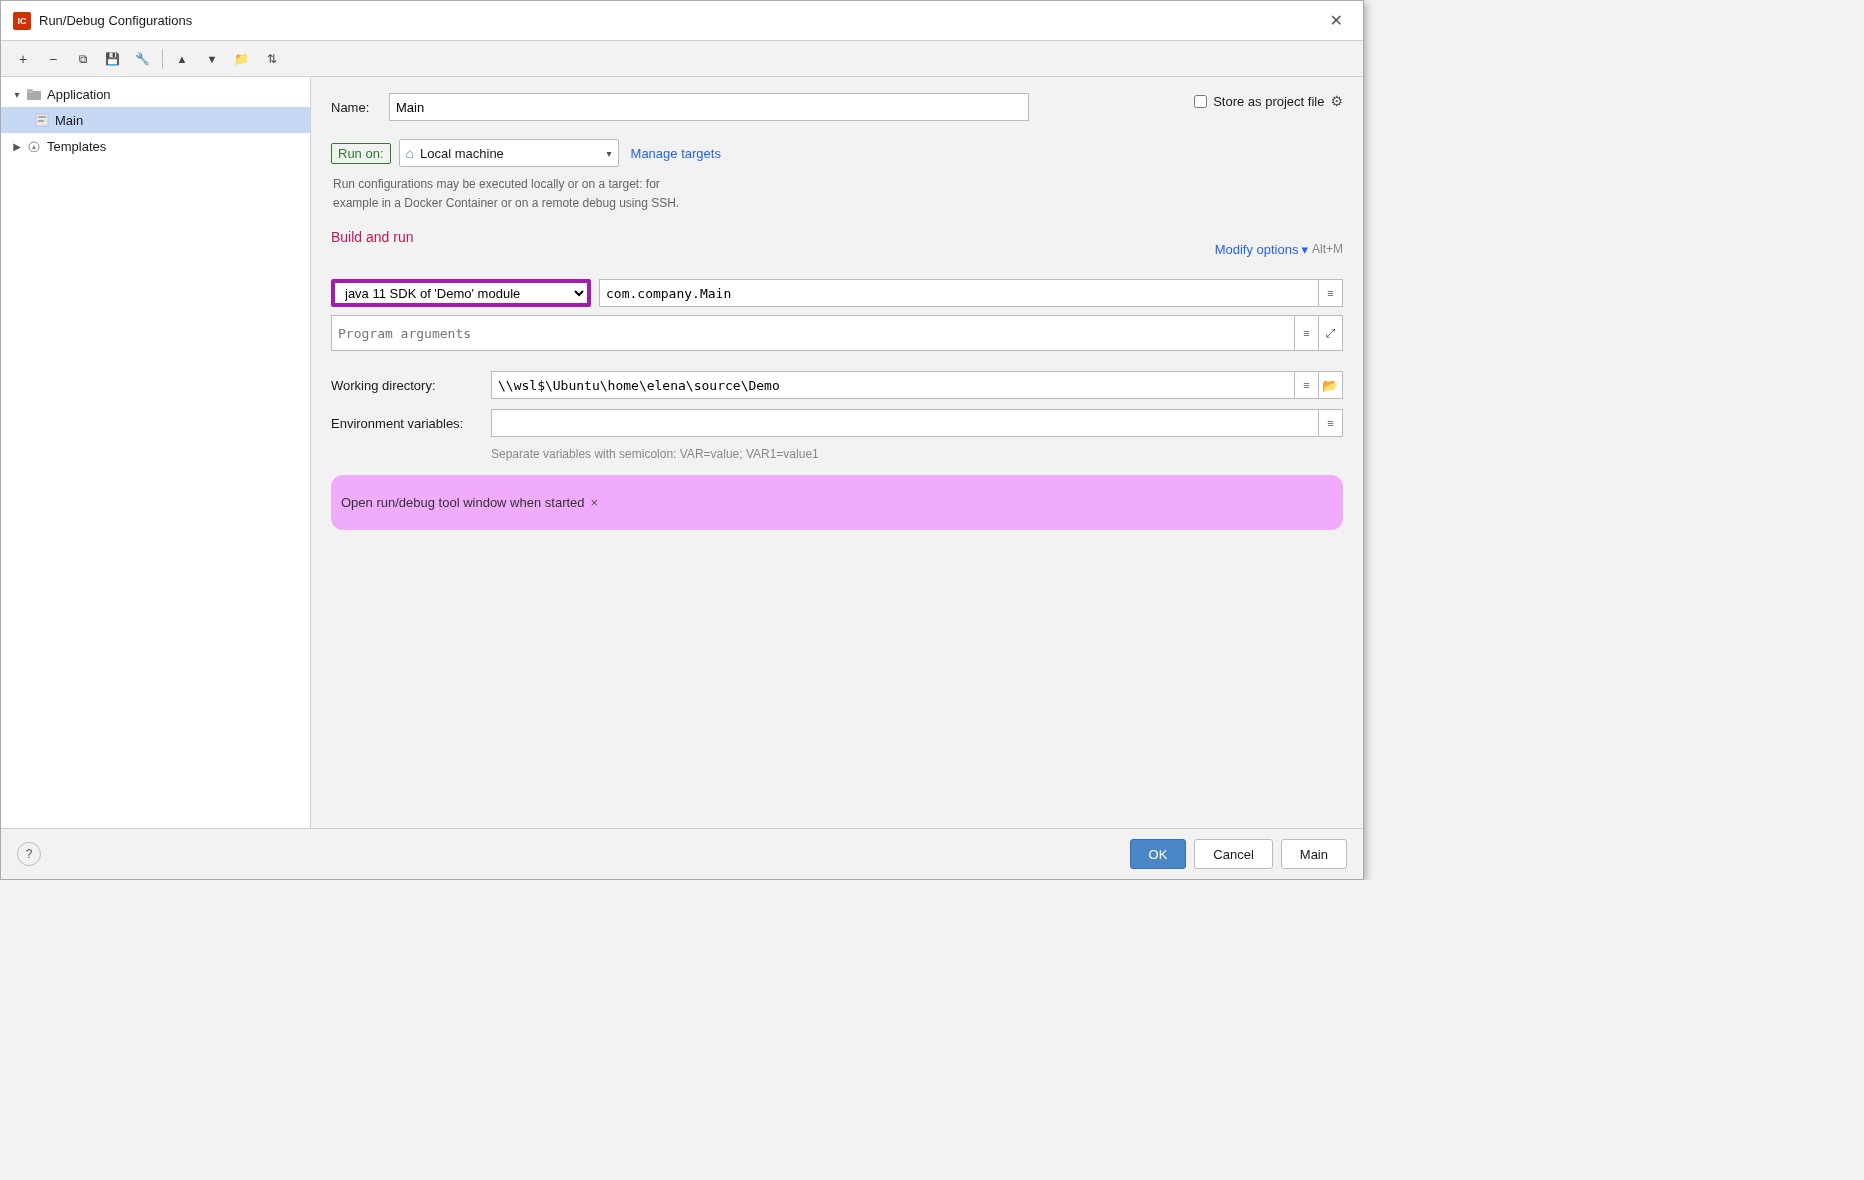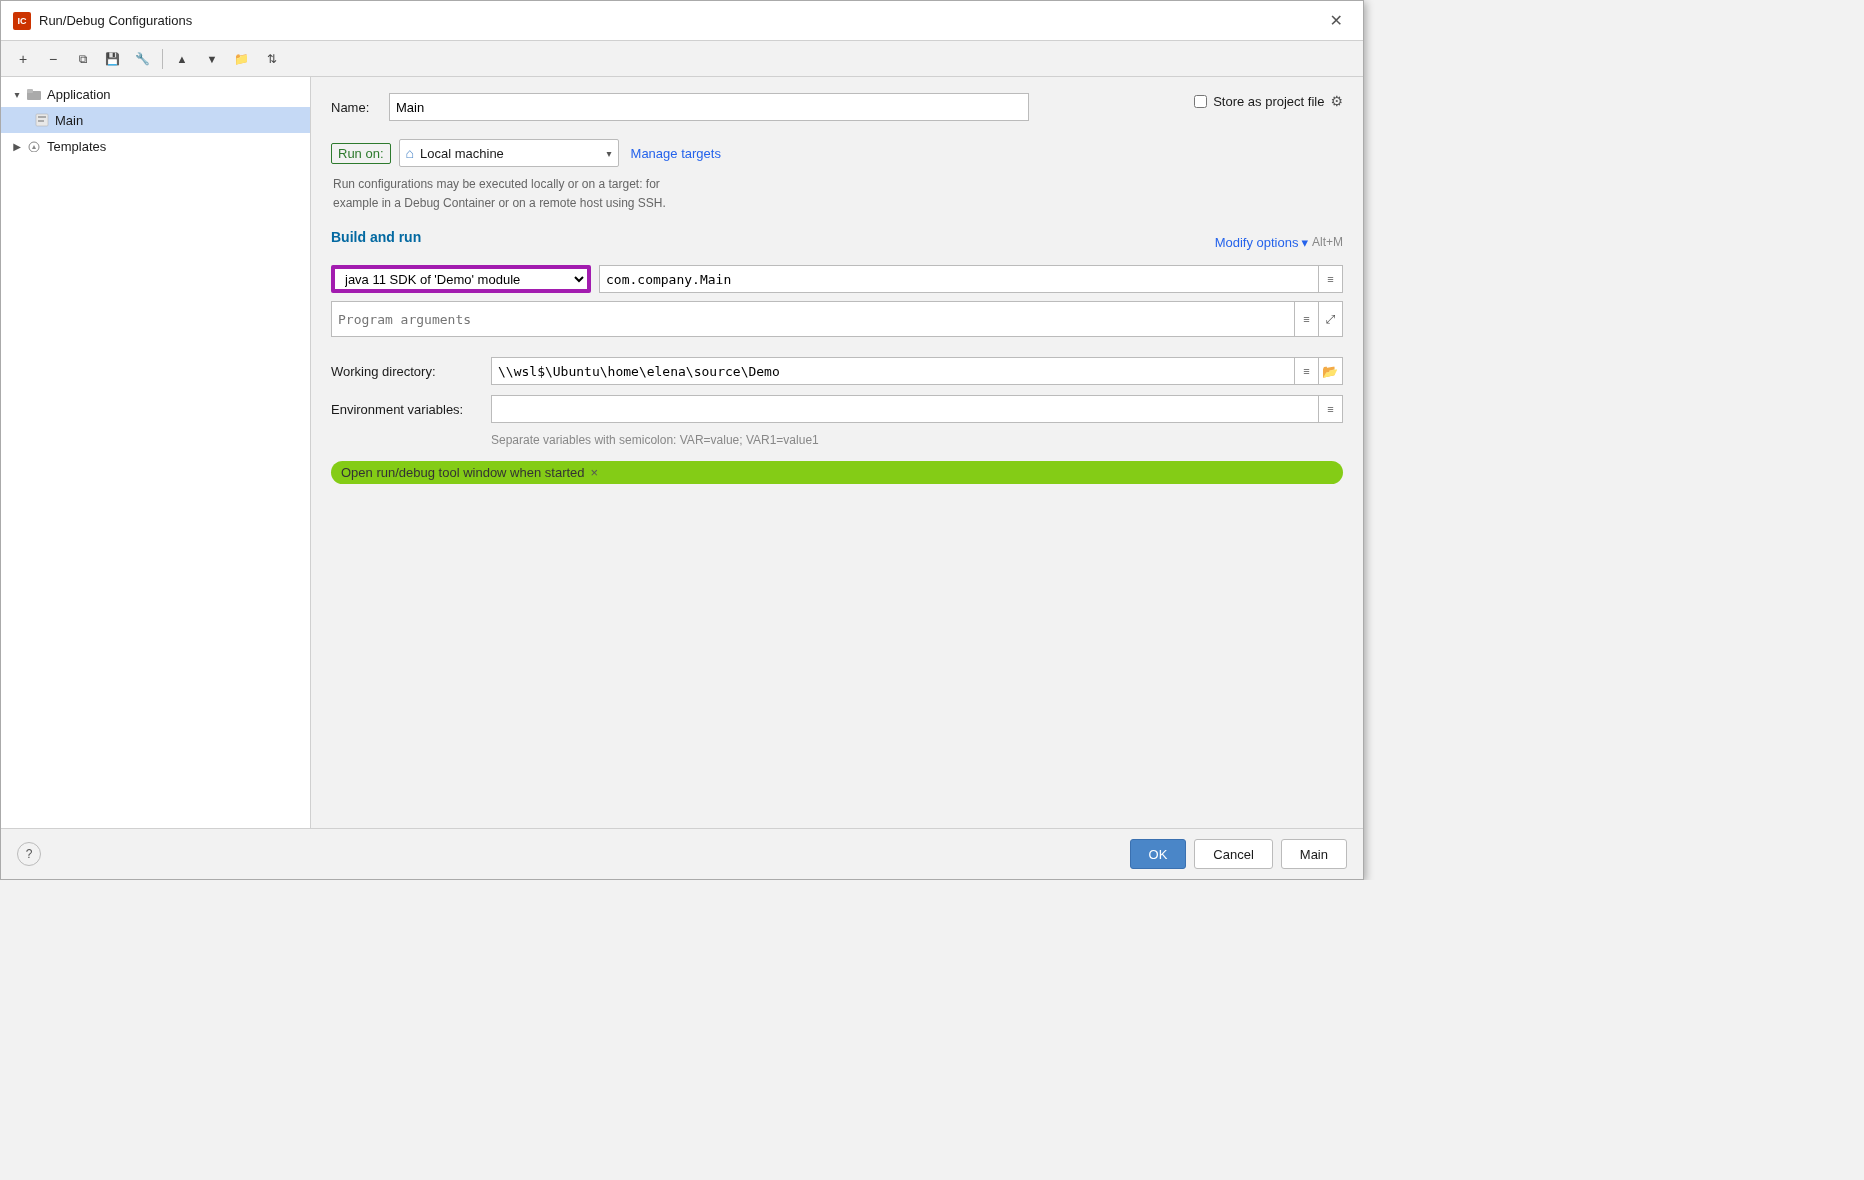--- a/index.html
+++ b/index.html
@@ -230,23 +230,23 @@
       font-size: 12px;
       color: #666;
       margin-left: 0;
       margin-bottom: 16px;
       padding-left: 2px;
       line-height: 1.6;
     }
 
     .section-header {
       font-size: 14px;
-      font-weight: bold;
-      color: #0369a1;
-      margin-bottom: 10px;
+      font-weight: normal;
+      color: #be185d;
+      margin-bottom: 24px;
     }
 
     .section-row {
       display: flex;
       align-items: center;
       justify-content: space-between;
       margin-bottom: 10px;
     }
 
     .modify-options-btn {
@@ -401,23 +401,23 @@
     .env-hint {
       font-size: 12px;
       color: #888;
       margin-left: 160px;
       margin-bottom: 14px;
     }
 
     .tag-pill {
       display: inline-flex;
       align-items: center;
-      background: #84cc16;
+      background: #f0abfc;
       border-radius: 12px;
-      padding: 4px 10px;
+      padding: 20px 10px;
       font-size: 13px;
       color: #333;
       gap: 6px;
       margin-bottom: 14px;
     }
 
     .tag-pill-close {
       cursor: pointer;
       color: #555;
       font-size: 13px;
@@ -601,21 +601,21 @@
         <div class="run-on-dropdown">
           <span class="home-icon">⌂</span>
           <span>Local machine</span>
           <span class="dropdown-arrow">▾</span>
         </div>
         <a class="manage-link">Manage targets</a>
       </div>
 
       <div class="run-on-hint">
         <span>Run configurations may be executed locally or on a target: for</span><br>
-        <span>example in a Debug Container or on a remote host using SSH.</span>
+        <span>example in a Docker Container or on a remote debug using SSH.</span>
       </div>
 
       <div class="section-row">
         <span class="section-header">Build and run</span>
         <div style="display:flex;align-items:center;">
           <button class="modify-options-btn">
             <span>Modify options</span>
             <span>▾</span>
           </button>
           <span class="shortcut-hint">Alt+M</span>

